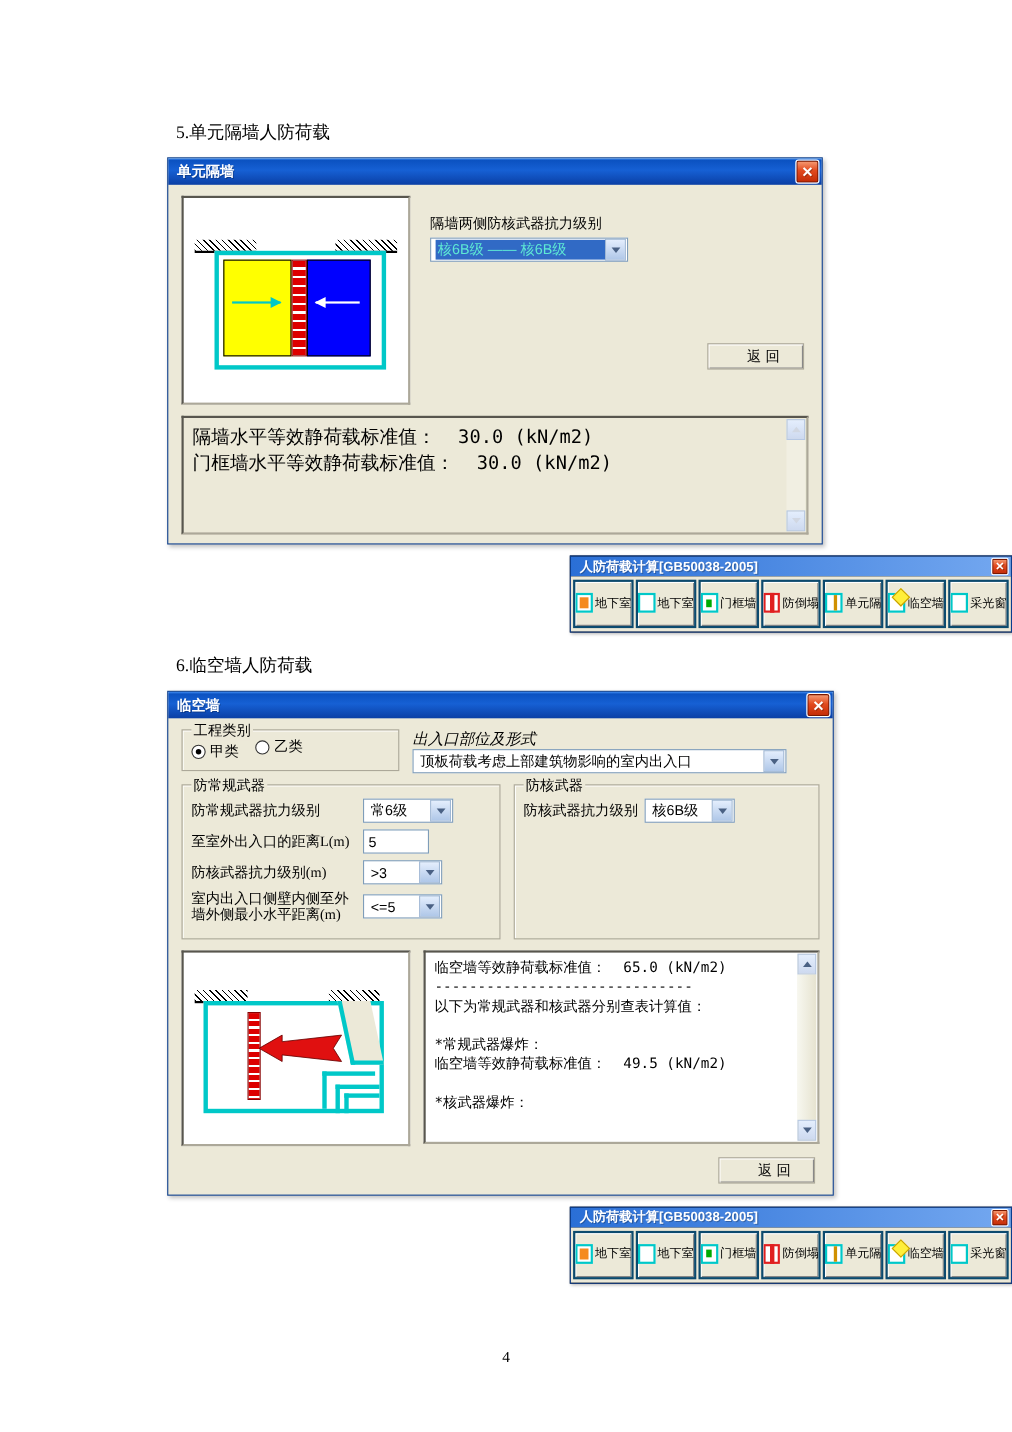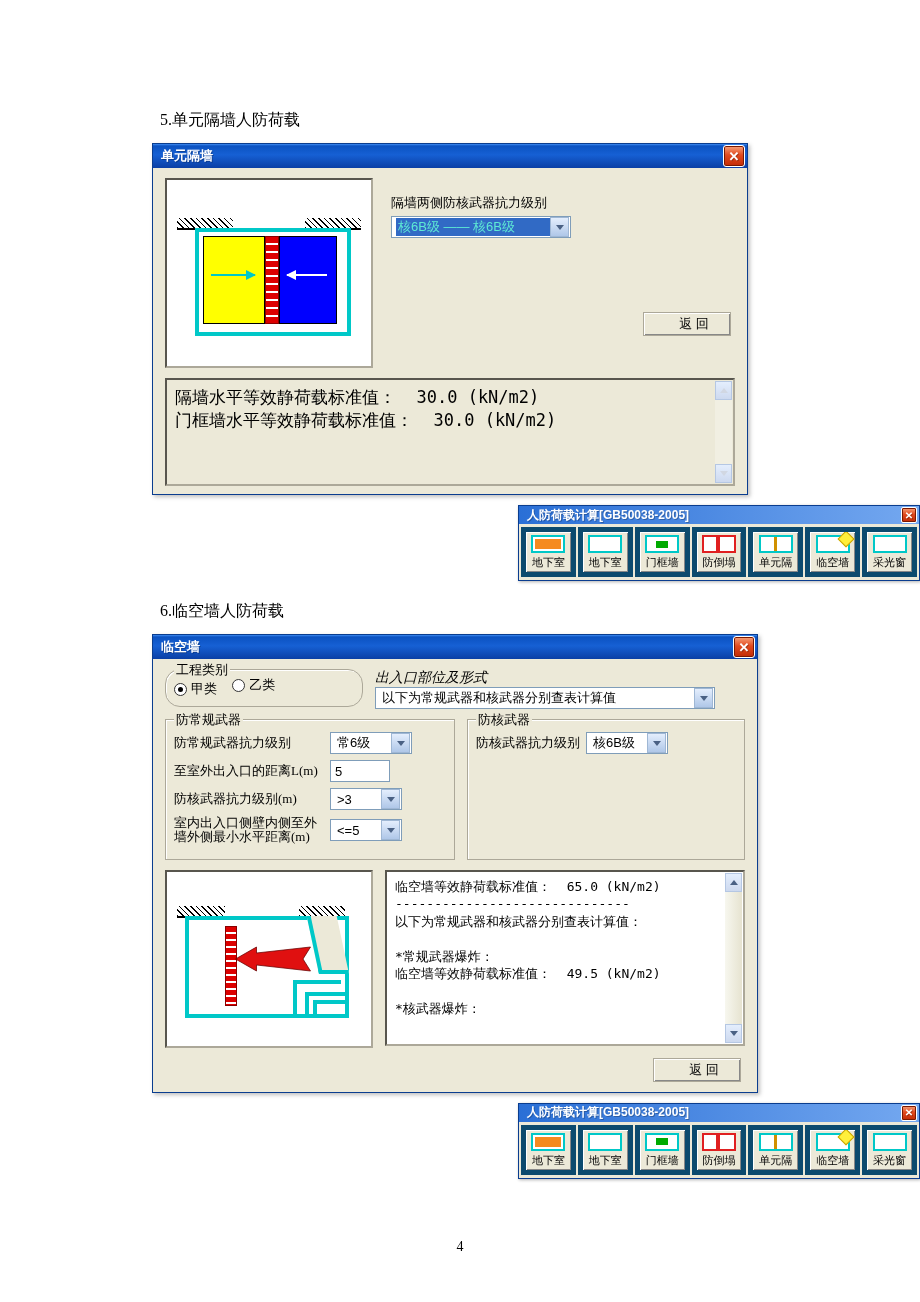--- a/index.html
+++ b/index.html
@@ -172,26 +172,26 @@
   .toolwin .titlebar .closebtn { width: 14px; height: 14px; font-size: 10px; border-radius: 2px; }
   .toolbar {
     display: flex;
     padding: 3px 2px;
     gap: 2px;
     background:#ece9d8;
   }
   .tbbtn {
     flex: 1 1 0;
     height: 38px;
-    border: 5px solid #0c4a6e;
+    border: 2px solid #0c4a6e;
     box-shadow: inset 1px 1px 0 #fff, inset -1px -1px 0 #888;
     background: #ece9d8;
     font-size: 11px;
     display: flex;
-    flex-direction: column;
+    flex-direction: row;
     align-items: center;
     justify-content: flex-end;
     gap: 2px;
     cursor: pointer;
     font-family: Liberation Mono, monospace;
     white-space: nowrap;
     overflow: hidden;
     padding-bottom: 2px;
   }
   .tbicon {
@@ -216,21 +216,21 @@
     background:#ece9d8;
   }
   .legend {
     position: absolute;
     top: -9px;
     left: 8px;
     padding: 0 2px;
     background: #ece9d8;
   }
   .row6a { display:flex; gap:12px; margin-bottom:10px; align-items:flex-start; }
-  .fs-proj { width: 180px; border-radius: 15px; }
+  .fs-proj { width: 180px; }
   .fs-weap { display:flex; gap: 12px; margin-bottom:10px; }
   .fs-conv { flex: 0 0 auto; width: 272px; }
   .fs-nuc  { flex: 1; }
   .radio { display:inline-flex; align-items:center; gap:4px; margin-right:12px; }
   .radio .circ { width:11px; height:11px; border:1px solid #333; border-radius:50%; background:#fff; display:inline-flex; align-items:center; justify-content:center;}
   .radio .circ.on::after { content:""; width:5px; height:5px; border-radius:50%; background:#000; }
   .formrow { display:flex; align-items:center; gap:6px; margin: 6px 0; }
   .formrow .flab { width: 150px; }
   .sel.sm { width: 72px; }
   .sel.med { width: 82px; }
@@ -386,21 +386,21 @@
             <label class="radio">
                 <span class="circ"></span>
                 <span>乙类</span>
               </label>
           </div>
           <div style="flex:1;">
             <div style="display:flex; align-items:center; gap:0;">
               <span class="entrylab">出入口部位及形式</span>
             </div>
             <div class="sel plain wide">
-              <span class="selected">以下为常规武器和核武器分别查表计算值</span>
+              <span class="selected">顶板荷载考虑上部建筑物影响的室内出入口</span>
               <span class="ddbtn"></span>
             </div>
           </div>
         </div>
 
         <div class="fs-weap">
           <div class="fieldset fs-conv">
             <span class="legend">防常规武器</span>
             <div class="formrow">
               <span class="flab">防常规武器抗力级别</span>

